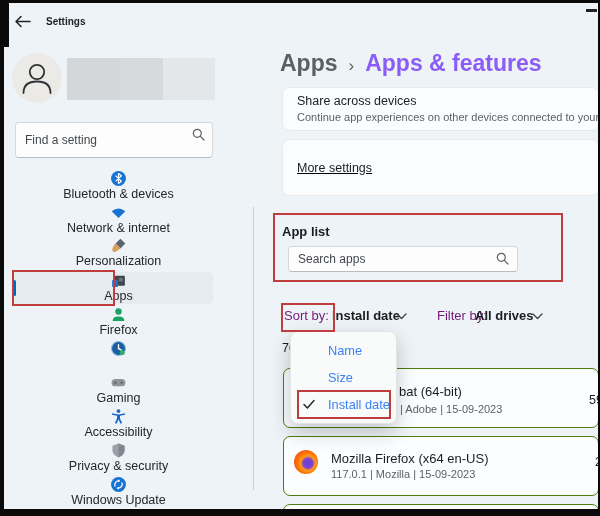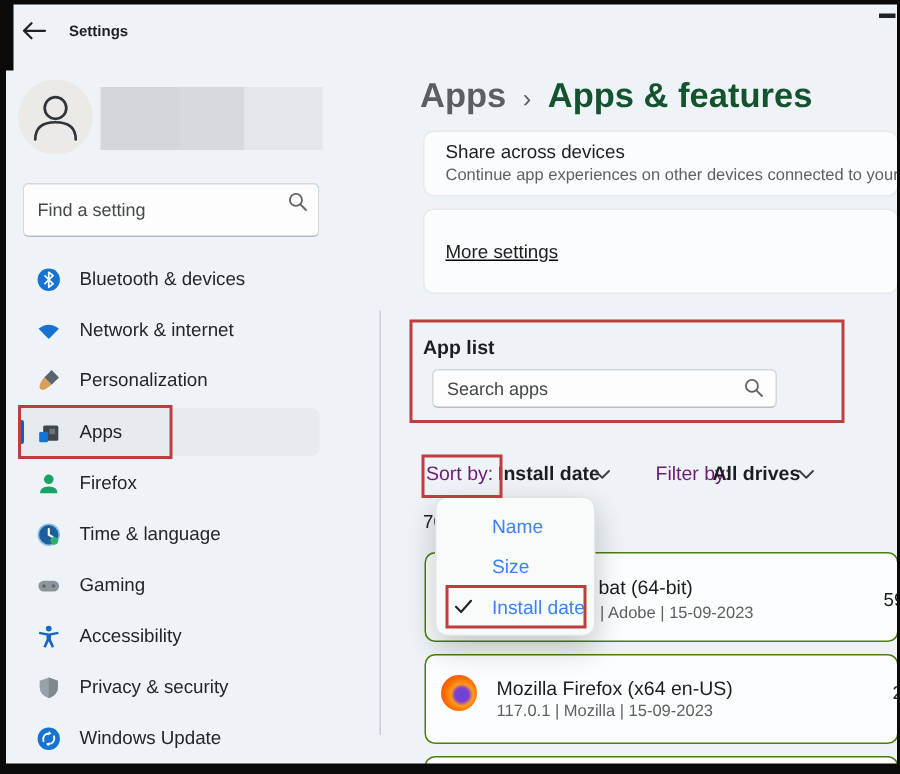--- a/index.html
+++ b/index.html
@@ -29,33 +29,33 @@
   .nb2 { left:120px; width:43px; background:#d6dadd; }
   .nb3 { left:163px; width:52px; background:#e4e7ea; }
 
   
   .find-box { left:15px; top:122px; width:198px; height:36px; }
   .txt-input { width:100%; height:100%; background:#fdfdfd; border:1px solid #d5d8da; border-bottom-color:#babdc0; border-radius:4px; font-family:"Liberation Sans",sans-serif; font-size:12px; color:#33373b; padding:0 26px 0 9px; outline:none; }
   .txt-input::placeholder { color:#44484c; opacity:1; }
   .find-glass { position:absolute; right:8px; top:6px; }
 
   
-  .nav-item { left:12px; width:201px; height:32px; border-radius:5px; display:flex; align-items:center; cursor:pointer; }
+  .nav-item { left:12px; width:201px; height:32px; border-radius:5px; display:flex; align-items:center; cursor:pointer;flex-direction:column; }
   .nav-item.selected { background:#e6ebf0; }
   .nav-ind { position:absolute; left:1px; top:8px; width:3px; height:16px; border-radius:2px; background:#0067c0; }
   .nav-ico { width:17px; height:17px; margin-left:12px; flex:none; }
   .nav-lbl { margin-left:12px; font-size:12.5px; color:#23262a; white-space:nowrap; }
 
   .v-divider { left:253px; top:207px; width:1px; height:283px; background:#c9ced3; }
 
   
   .breadcrumb { left:280px; top:50px; display:flex; align-items:baseline; gap:11px; white-space:nowrap; }
   .bc-parent { font-size:23px; font-weight:600; color:#5b5f63; cursor:pointer; }
   .bc-sep { font-size:17px; color:#5b5f63; }
-  .bc-current { font-size:23px; font-weight:700; color:#14532d; }
+  .bc-current { font-size:23px; font-weight:700; color:#8b5cf6; }
 
   
   .card { background:#fbfcfd; border:1px solid #e7e9eb; border-radius:7px; overflow:hidden; }
   .card-share { left:282px; top:87px; width:317px; height:44px; padding:6px 0 0 14px; cursor:pointer; }
   .card-title { font-size:12.5px; color:#1c1e20; white-space:nowrap; }
   .card-sub { font-size:11px; color:#5d6165; margin-top:3px; white-space:nowrap; overflow:hidden; }
   .card-more { left:282px; top:139px; width:317px; height:57px; display:flex; align-items:center; padding-left:14px; cursor:pointer;text-decoration:underline; }
 
   
   .applist-title { left:282px; top:224px; font-size:13px; font-weight:700; color:#1b1d1f; }
@@ -160,21 +160,20 @@
         </svg>
       <span class="nav-lbl">Firefox</span>
     </div>
     <div class="abs nav-item" style="top:340px">
       <svg class="nav-ico" viewBox="0 0 16 16">
           <circle cx="8" cy="8" r="6.6" fill="#1d5f9e"></circle>
           <circle cx="8" cy="8" r="6.6" fill="none" stroke="#8fc0e8" stroke-width="1"></circle>
           <path d="M8 4.4 V8 L10.7 9.6" stroke="#fff" stroke-width="1.3" fill="none" stroke-linecap="round"></path>
           <circle cx="11.5" cy="11.8" r="2.4" fill="#2fae6c"></circle>
         </svg>
-      <span class="nav-lbl">Time &amp; language</span>
     </div>
     <div class="abs nav-item" style="top:374px">
       <svg class="nav-ico" viewBox="0 0 16 16">
           <rect x="1.5" y="4.8" width="13" height="6.8" rx="3.4" fill="#8d959c"></rect>
           <circle cx="5" cy="8.2" r="1.1" fill="#5f676e"></circle>
           <circle cx="11" cy="8.2" r="1.1" fill="#5f676e"></circle>
         </svg>
       <span class="nav-lbl">Gaming</span>
     </div>
     <div class="abs nav-item" style="top:408px">

